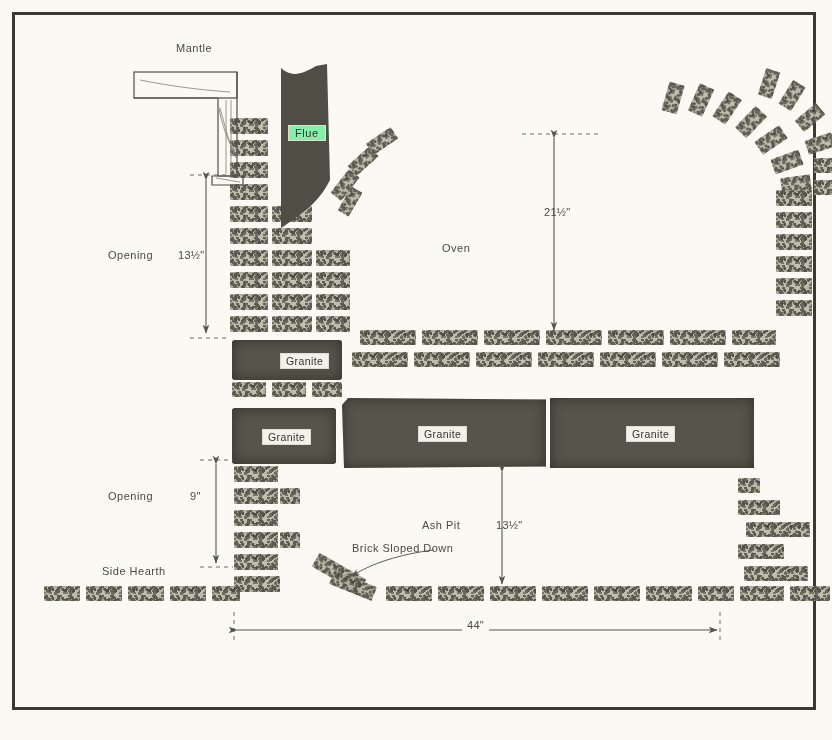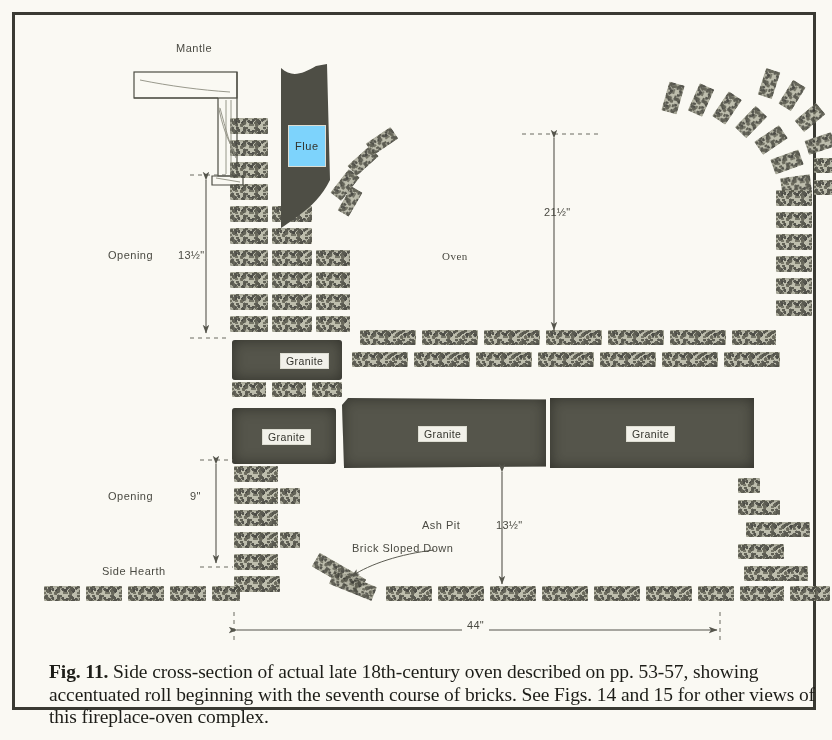--- a/index.html
+++ b/index.html
@@ -44,22 +44,22 @@
   }
 
   
   .granite{position:absolute;background:#55554b;
      box-shadow:inset 0 0 14px rgba(20,20,16,.55);}
   .granite.soft{border-radius:3px;}
   .gtag{position:absolute;background:#f2f1ea;color:#33332c;font-size:10.5px;
         padding:1px 5px;letter-spacing:.4px;border:1px solid #ddddd2;}
 
   
-  .fluetag{position:absolute;background:#7dd3fc;color:#33332c;font-size:11px;
-        padding:14px 6px;letter-spacing:.6px;border:1px solid #ddddd2;}
+  .fluetag{position:absolute;background:#86efac;color:#33332c;font-size:11px;
+        padding:1px 6px;letter-spacing:.6px;border:1px solid #ddddd2;}
 
   
   #caption{position:absolute;left:34px;top:646px;width:766px;
       font-family:"Liberation Serif",serif;font-size:19.5px;line-height:1.16;
       color:#1d1d18;letter-spacing:-.1px;}
   #caption b{font-weight:bold;}
 </style>
 </head>
 <body>
 
@@ -232,29 +232,28 @@
 
       <path d="M404,520 C370,524 340,534 322,546" class="thinline" marker-end="url(#arS)"></path>
     </svg>
 
     <div class="lbl" style="left:78px;top:219px;">Opening</div>
     <div class="lbl dim" style="left:148px;top:219px;">13½"</div>
 
     <div class="lbl" style="left:78px;top:460px;">Opening</div>
     <div class="lbl dim" style="left:160px;top:460px;">9"</div>
 
-    <div class="lbl" style="left:412px;top:220px;font-family:Liberation Serif, serif;">Oven</div>
+    <div class="lbl" style="left:412px;top:212px;">Oven</div>
     <div class="lbl dim" style="left:514px;top:176px;">21½"</div>
 
     <div class="lbl" style="left:392px;top:489px;">Ash Pit</div>
     <div class="lbl dim" style="left:466px;top:489px;">13½"</div>
 
     <div class="lbl" style="left:322px;top:512px;">Brick Sloped Down</div>
     <div class="lbl" style="left:72px;top:535px;">Side Hearth</div>
 
     <div class="lbl dim" style="left:432px;top:589px;background:#faf9f3;padding:0 5px;">44"</div>
 
   </div>
 
-  <div id="caption"><b>Fig. 11.</b><span> Side cross-section of actual late 18th-century oven described on pp. 53-57, showing accentuated roll beginning with the seventh course of bricks. See Figs. 14 and 15 for other views of this fireplace-oven complex.</span></div>
 
 </div>
 </div>
 
 </body></html>

